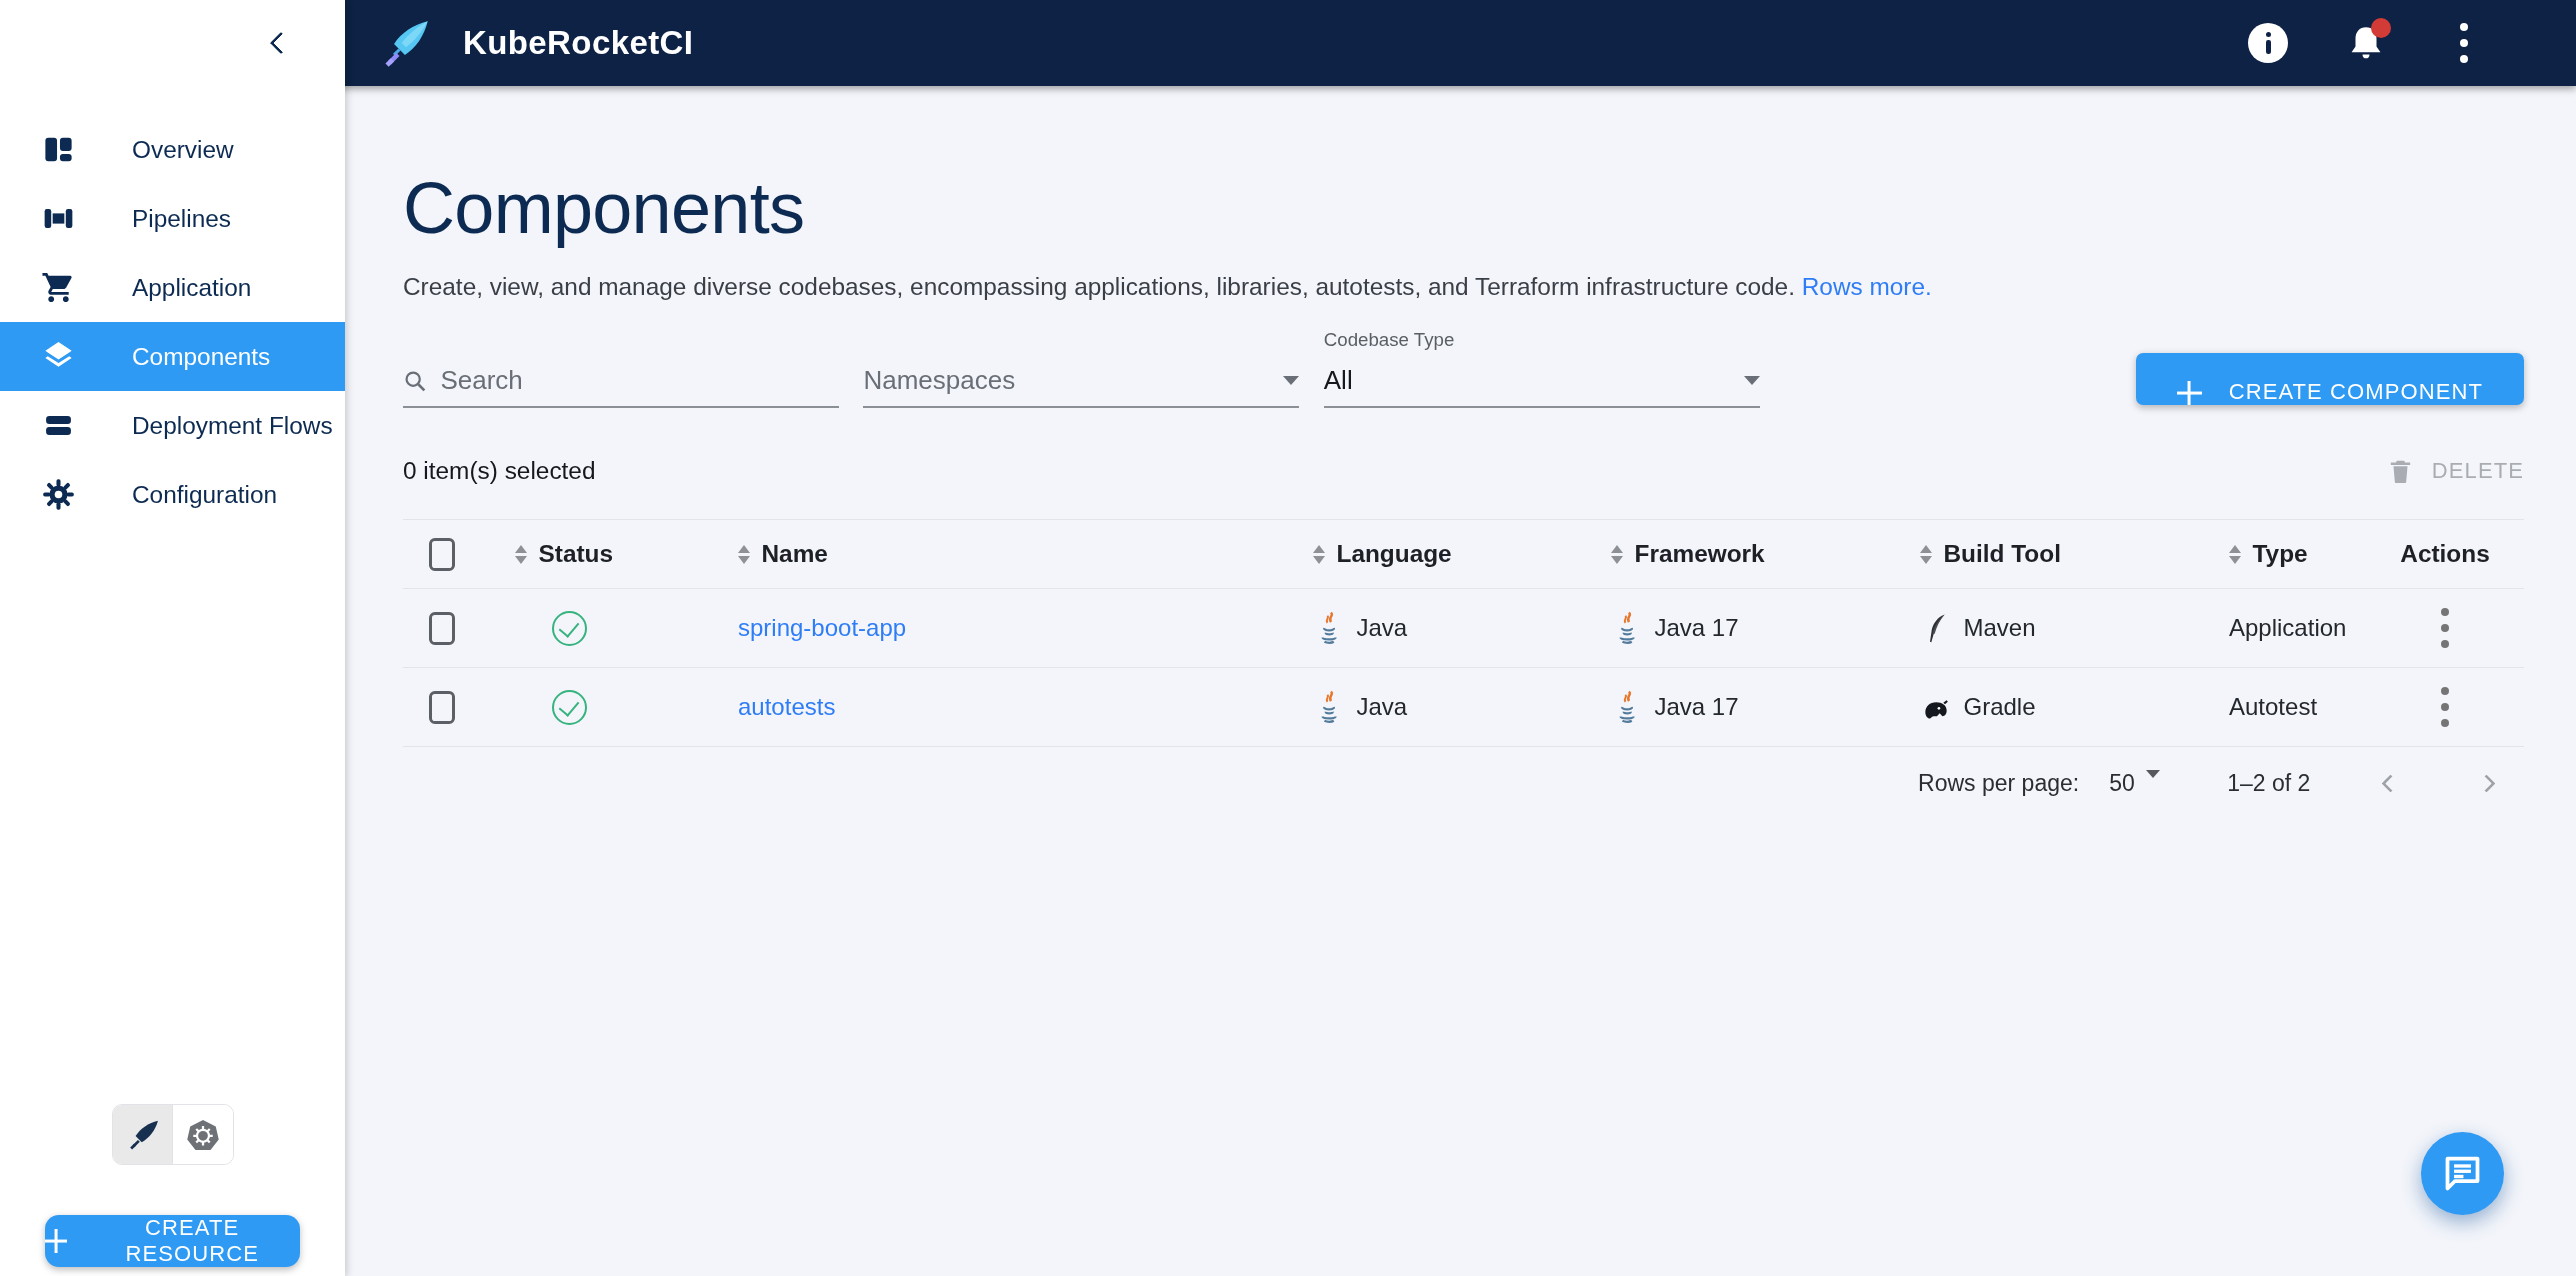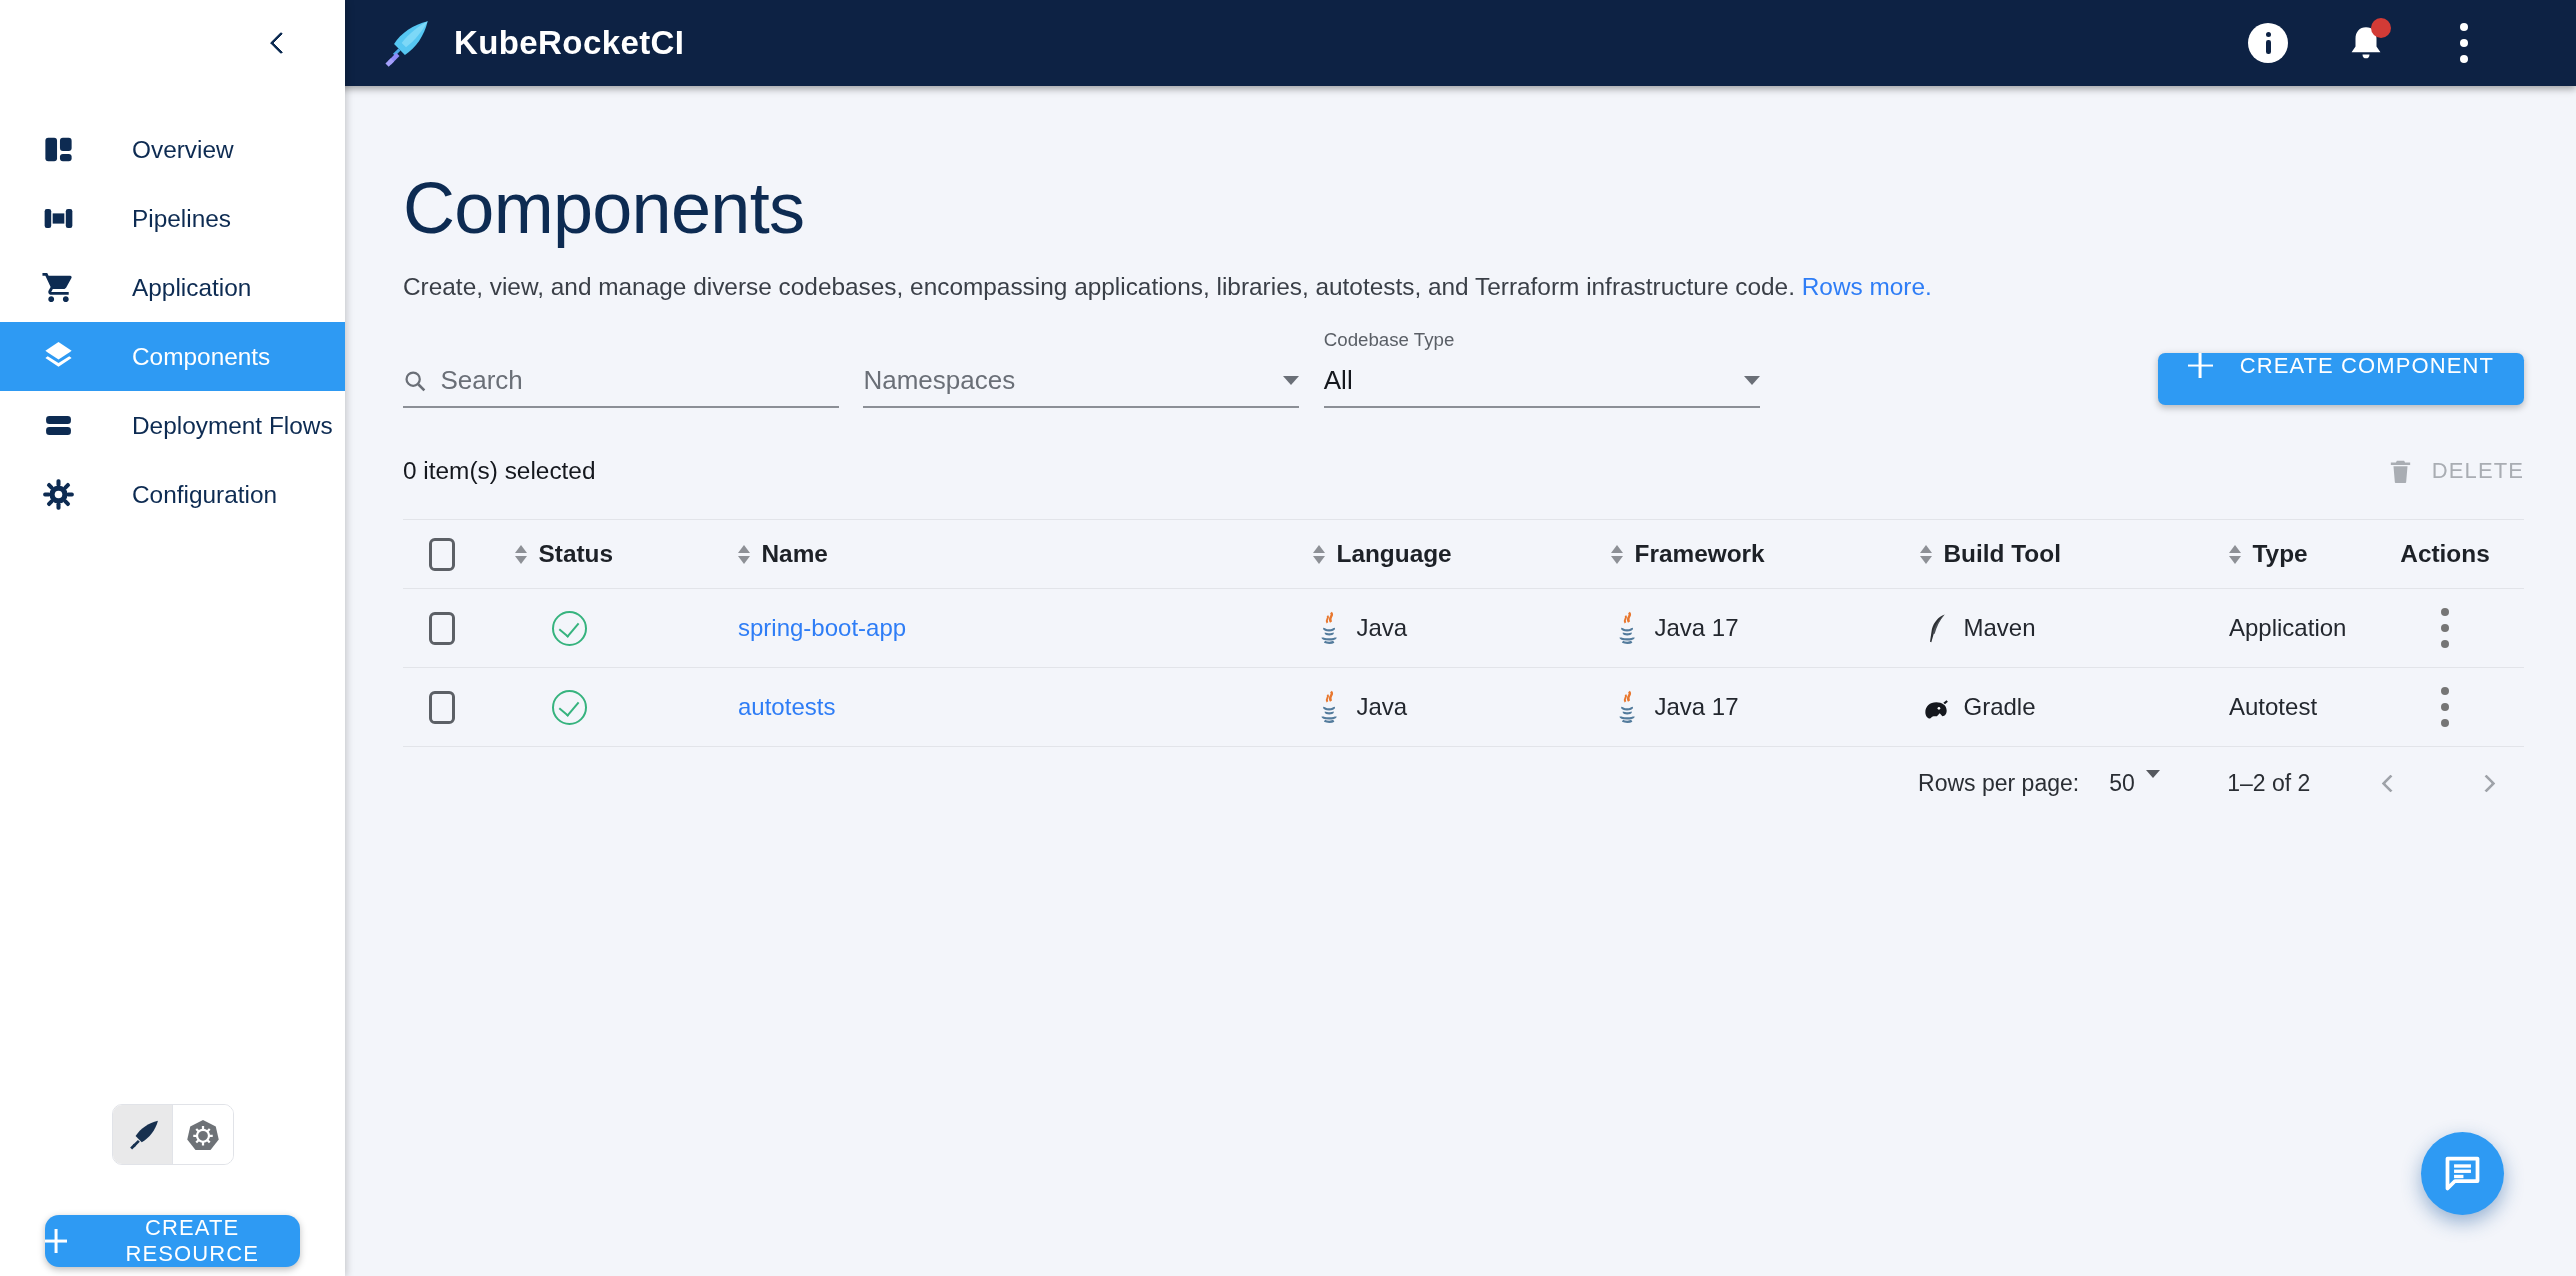--- a/index.html
+++ b/index.html
@@ -11,21 +11,21 @@
     overflow:hidden;
     color:#1f2430;
   }
   
   .topbar {
     position:absolute; top:0; left:0; width:2576px; height:86px;
     background:#0d2244; z-index:20;
     display:flex; align-items:center;
     box-shadow:0 2.9px 7.2px rgba(0,0,0,.35);
   }
-  .brand { display:flex; align-items:center; gap:22px; margin-left:380px; }
+  .brand { display:flex; align-items:center; gap:31px; margin-left:380px; }
   .brand-logo { width:52px; height:52px; }
   .brand-name { color:#ffffff; font-size:33px; font-weight:bold; letter-spacing:0.4px; }
   .topbar-right { margin-left:auto; display:flex; align-items:center; gap:46px; padding-right:86px; }
   .tb-iconbtn { width:52px; height:52px; display:flex; align-items:center; justify-content:center; cursor:pointer; position:relative; }
   .info-circle { width:40px; height:40px; border-radius:50%; background:#ffffff; display:flex; flex-direction:column; align-items:center; justify-content:center; gap:3.6px; }
   .info-dot { width:5px; height:5px; border-radius:50%; background:#0d2244; }
   .info-bar { width:5px; height:14.4px; border-radius:2.2px; background:#0d2244; }
   .badge-dot { position:absolute; top:1.4px; right:1.4px; width:20px; height:20px; border-radius:50%; background:#d23b36; }
   .kebab { display:flex; flex-direction:column; gap:8px; }
   .kebab i { width:8px; height:8px; border-radius:50%; background:currentColor; display:block; }
@@ -72,23 +72,23 @@
   
   .filters { margin-top:52px; display:flex; align-items:flex-end; }
   .field { position:relative; width:436px; border-bottom:2.2px solid #8b8f96; padding:7.2px 0 10px 0; display:flex; align-items:center; }
   .field + .field { margin-left:24.4px; }
   .field .ftext { font-size:26px; color:#6a6f77; }
   .field .fvalue { font-size:26px; color:#15181e; }
   .search-ic { width:24.4px; height:24.4px; margin-right:13px; flex:0 0 auto; }
   .dd-arrow { margin-left:auto; width:0; height:0; border-left:8px solid transparent; border-right:8px solid transparent; border-top:9.3px solid #6a6f77; }
   .float-label { position:absolute; top:-29px; left:0; font-size:18.7px; color:#5a5f66; }
   .create-component {
-    margin-left:auto; height:52px; padding:0 30px;
+    margin-left:auto; height:52px; padding:0 41px;
     background:#2e9af3; color:#fff; border:none; border-radius:7.2px;
-    display:flex; align-items:flex-start; gap:27px; font-size:22px; letter-spacing:1.1px;
+    display:flex; align-items:flex-end; gap:27px; font-size:22px; letter-spacing:1.1px;
     cursor:pointer; box-shadow:0 2.9px 7.2px rgba(0,0,0,.25); margin-bottom:2.9px;
     font-family:inherit;
   }
 
   
   .selbar { margin-top:47px; display:flex; align-items:center; }
   .sel-count { font-size:24.4px; color:#15181e; }
   .delete-btn { margin-left:auto; display:flex; align-items:center; gap:17px; background:none; border:none; color:#a9adb3; font-size:22px; letter-spacing:1.1px; cursor:default; font-family:inherit; }
 
   

